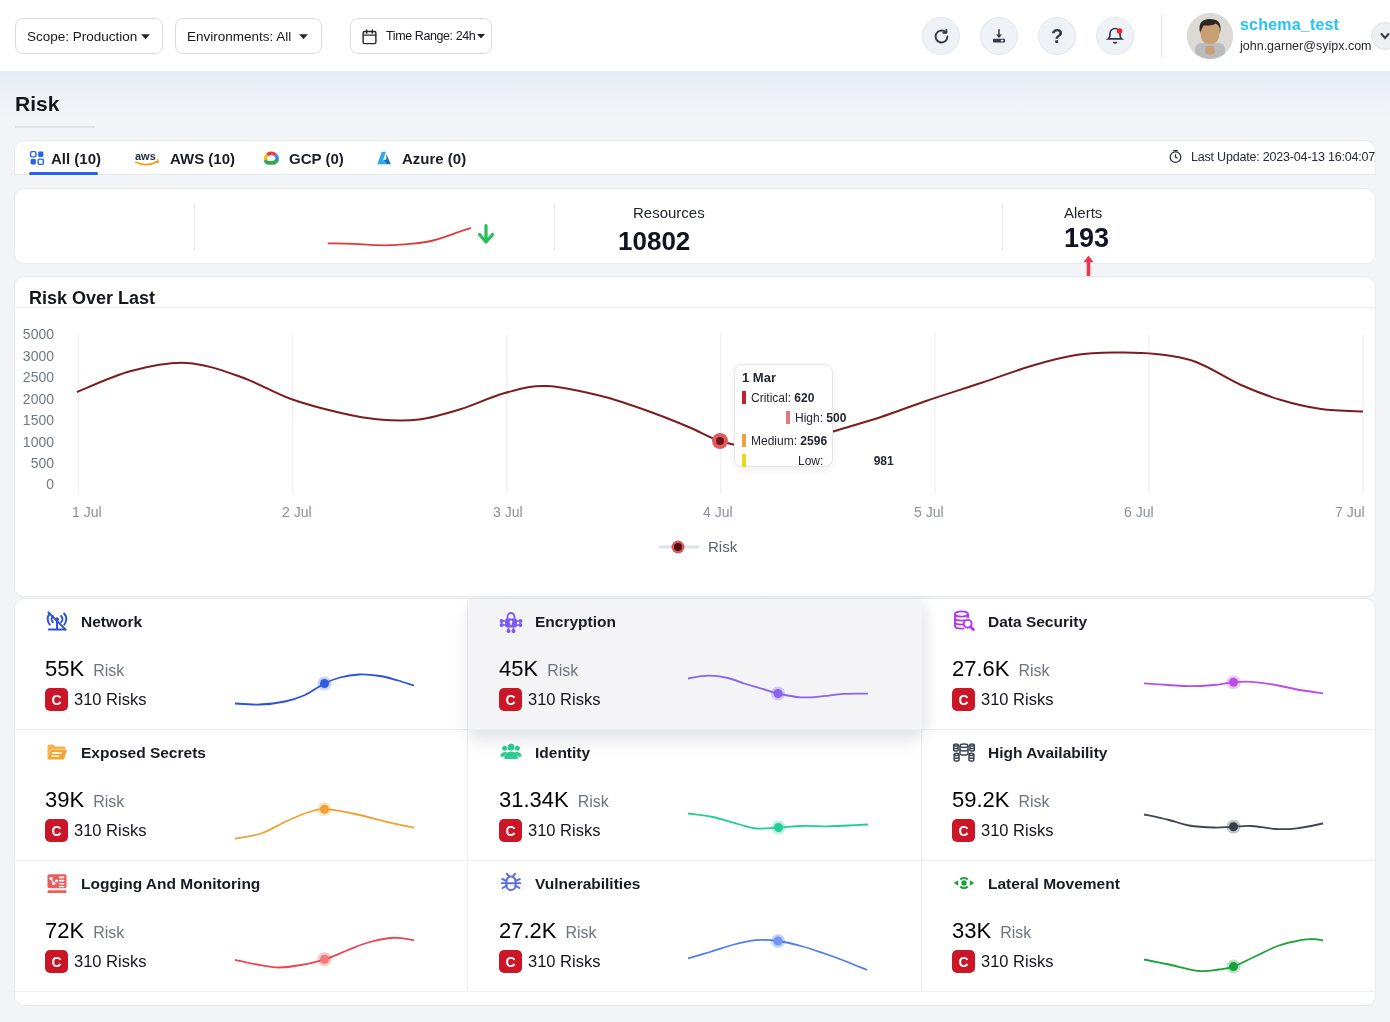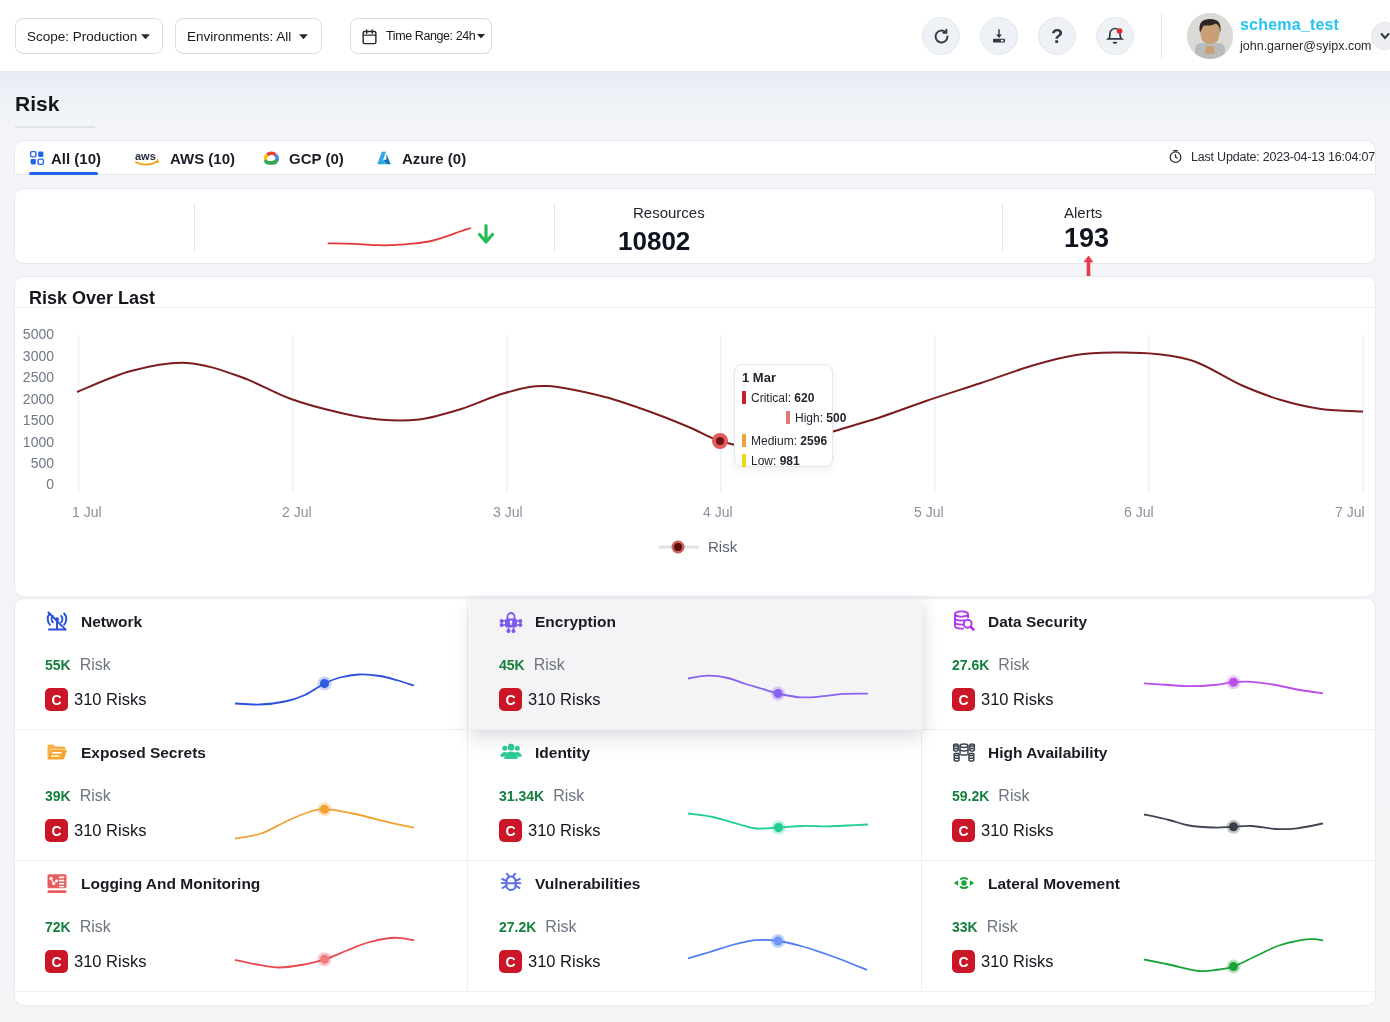--- a/index.html
+++ b/index.html
@@ -28,21 +28,21 @@
 
 #chartcard{left:14px;top:205px;width:1362px;height:321px;}
 .ylab{position:absolute;right:0;font-size:14px;color:#707787;text-align:right;}
 .xlab{position:absolute;font-size:14px;color:#8a8f9c;white-space:nowrap;}
 
 #grid{left:14px;top:527px;width:1362px;height:408px;}
 .cell{position:absolute;width:453px;height:131px;}
 .cell .title{position:absolute;left:66px;top:14px;font-size:15.5px;font-weight:bold;color:#181b23;}
 .cell .ic{position:absolute;left:30px;top:10px;width:24px;height:24px;}
 .vrow{position:absolute;left:30px;top:57px;display:flex;align-items:baseline;}
-.vbig{font-size:14px;font-weight:bold;color:#15803d;}
+.vbig{font-size:22px;font-weight:normal;color:#000000;}
 .vrisk{font-size:16px;color:#6e7480;margin-left:9px;}
 .brow{position:absolute;left:30px;top:89px;display:flex;align-items:center;}
 .cbadge{width:23px;height:23px;border-radius:5px;background:#cb1627;color:#fff;font-size:14px;font-weight:bold;
  display:flex;align-items:center;justify-content:center;}
 .btxt{font-size:16.5px;color:#14161d;margin-left:6px;}
 .spark{position:absolute;left:220px;width:186px;height:52px;}
 </style>
 </head>
 <body>
 <div id="hdr">
@@ -210,21 +210,21 @@
     <div class="xlab" style="left:478px;top:227px;">3 Jul</div>
     <div class="xlab" style="left:688px;top:227px;">4 Jul</div>
     <div class="xlab" style="left:899px;top:227px;">5 Jul</div>
     <div class="xlab" style="left:1109px;top:227px;">6 Jul</div>
     <div class="xlab" style="left:1320px;top:227px;">7 Jul</div>
     <div class="abs" style="left:719px;top:87px;width:99px;height:103px;background:#fff;border:1px solid #e6e6e6;border-radius:8px;box-shadow:0 4px 10px rgba(0,0,0,0.06);font-size:12px;color:#23262e;padding:6px 7px;line-height:1;">
       <div style="font-weight:bold;font-size:13px;">1 Mar</div>
       <div style="display:flex;align-items:center;margin-top:7px;"><span style="flex-shrink:0;width:4px;height:13px;background:#c21f2f;margin-right:5px;"></span>Critical:&nbsp;<b>620</b></div>
       <div style="display:flex;align-items:center;margin-top:7px;margin-left:44px;"><span style="flex-shrink:0;width:4px;height:13px;background:#e07a7a;margin-right:5px;"></span>High:&nbsp;<b>500</b></div>
       <div style="display:flex;align-items:flex-end;margin-top:10px;"><span style="flex-shrink:0;width:4px;height:13px;background:#f0a13e;margin-right:5px;"></span>Medium:&nbsp;<b>2596</b></div>
-      <div style="display:flex;align-items:center;margin-top:7px;"><span style="flex-shrink:0;width:4px;height:13px;background:#ead918;margin-right:5px;"></span>Low:&nbsp;<b>981</b></div>
+      <div style="display:flex;align-items:center;margin-top:7px;gap:47px;"><span style="flex-shrink:0;width:4px;height:13px;background:#ead918;margin-right:5px;"></span>Low:&nbsp;<b>981</b></div>
     </div>
     <div class="abs" style="left:644px;top:261px;display:flex;align-items:center;">
       <svg width="40" height="16" viewBox="0 0 40 16">
           <line x1="0" y1="8" x2="40" y2="8" stroke="#dde3e9" stroke-width="3"></line>
           <circle cx="19" cy="8" r="6.5" fill="#d25b5b"></circle>
           <circle cx="19" cy="8" r="4" fill="#570e11"></circle>
         </svg>
       <span style="font-size:15px;color:#5a6170;margin-left:9px;">Risk</span>
     </div>
   </div>

